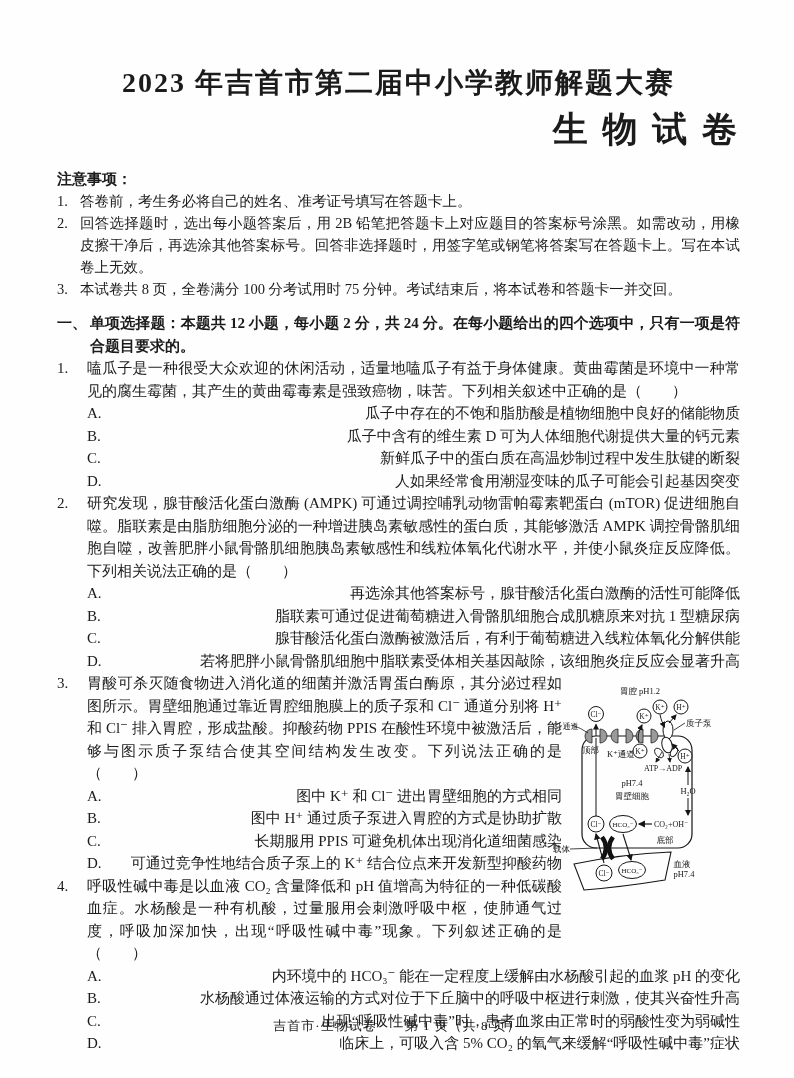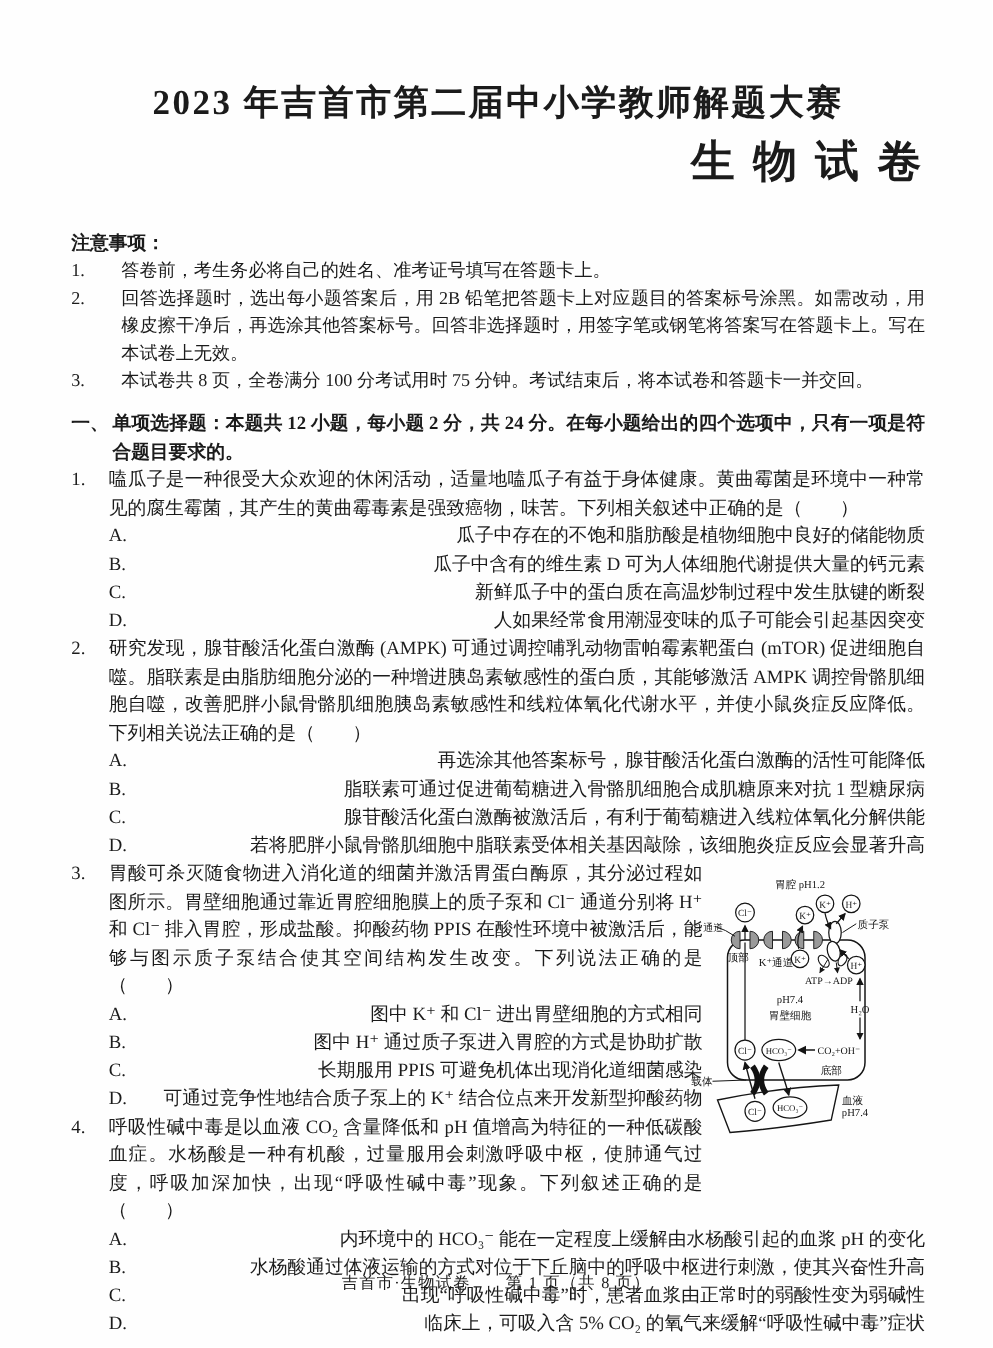--- a/index.html
+++ b/index.html
@@ -26,25 +26,25 @@
     font-size:35px;
     font-weight:bold;
     letter-spacing:3px;
     margin-top:5px;
     line-height:46px;
   }
   .notice-heading{
     font-weight:bold;
     font-size:15px;
     line-height:22px;
-    margin-top:31px;
+    margin-top:15px;
   }
   .notice-item{display:flex;font-size:14.5px;line-height:22px;}
   .n-num{flex:0 0 23px;}
-  .n-text{flex:1;text-align:justify;margin-left:17px;}
+  .n-text{flex:1;text-align:justify;}
   .section-heading{
     display:flex;
     font-weight:bold;
     font-size:15px;
     line-height:22.5px;
     margin-top:12px;
   }
   .sec-num{flex:0 0 33px;}
   .sec-text{flex:1;text-align:justify;}
   .question{font-size:15px;line-height:22.5px;position:relative;}

